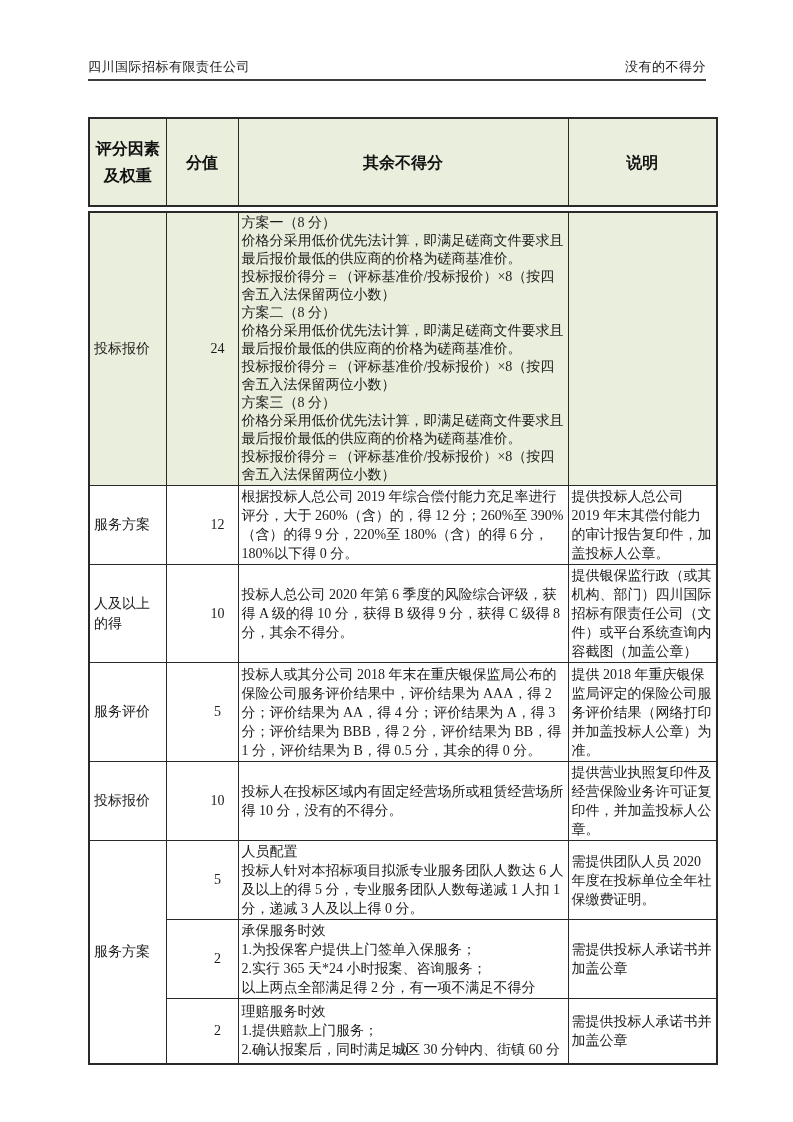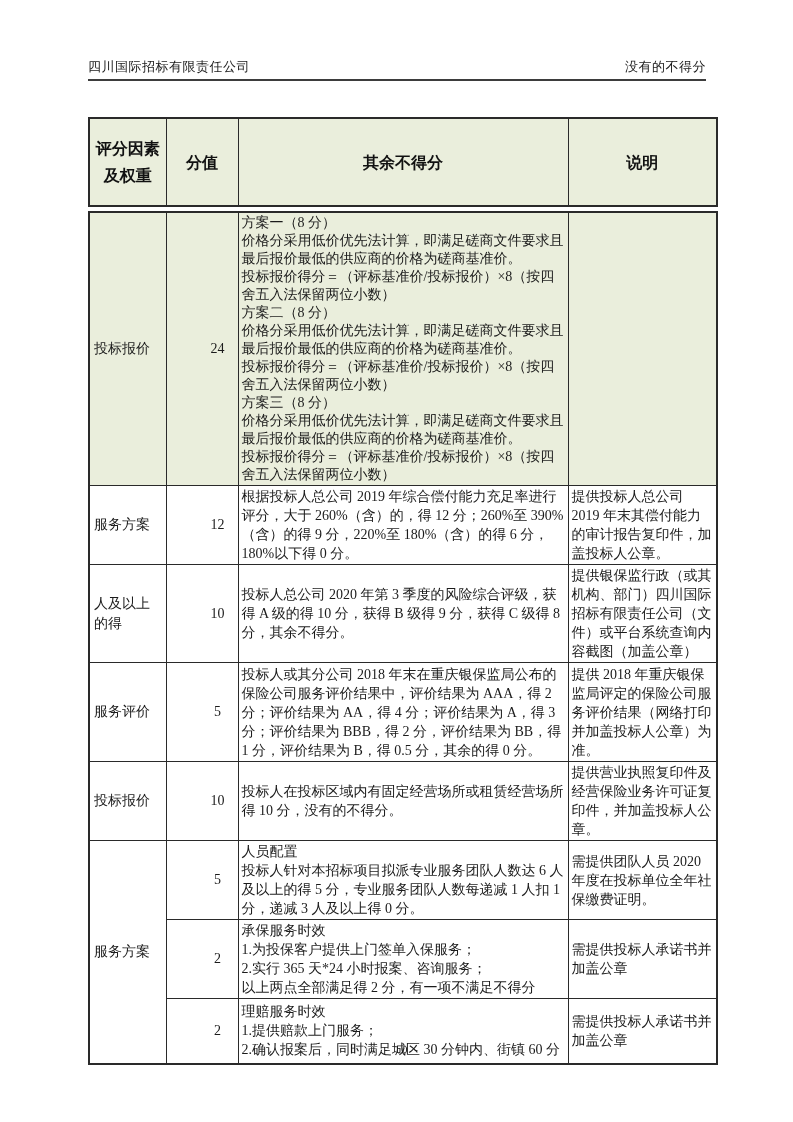--- a/index.html
+++ b/index.html
@@ -119,21 +119,21 @@
       <tr class="r1">
         <td class="factor">服务方案</td>
         <td class="score">12</td>
         <td class="criteria">根据投标人总公司 2019 年综合偿付能力充足率进行评分，大于 260%（含）的，得 12 分；260%至 390%（含）的得 9 分，220%至 180%（含）的得 6 分，180%以下得 0 分。</td>
         <td class="note">提供投标人总公司 2019 年末其偿付能力的审计报告复印件，加盖投标人公章。</td>
       </tr>
 
       <tr class="r2">
         <td class="factor">人及以上的得</td>
         <td class="score">10</td>
-        <td class="criteria">投标人总公司 2020 年第 3 季度的风险综合评级，获得 A 级的得 10 分，获得 B 级得 9 分，获得 C 级得 8 分，其余不得分。</td>
+        <td class="criteria">投标人总公司 2020 年第 6 季度的风险综合评级，获得 A 级的得 10 分，获得 B 级得 9 分，获得 C 级得 8 分，其余不得分。</td>
         <td class="note">提供银保监行政（或其机构、部门）四川国际招标有限责任公司（文件）或平台系统查询内容截图（加盖公章）</td>
       </tr>
 
       <tr class="r3">
         <td class="factor">服务评价</td>
         <td class="score">5</td>
         <td class="criteria">投标人或其分公司 2018 年末在重庆银保监局公布的保险公司服务评价结果中，评价结果为 AAA，得 2 分；评价结果为 AA，得 4 分；评价结果为 A，得 3 分；评价结果为 BBB，得 2 分，评价结果为 BB，得 1 分，评价结果为 B，得 0.5 分，其余的得 0 分。</td>
         <td class="note">提供 2018 年重庆银保监局评定的保险公司服务评价结果（网络打印并加盖投标人公章）为准。</td>
       </tr>
 

